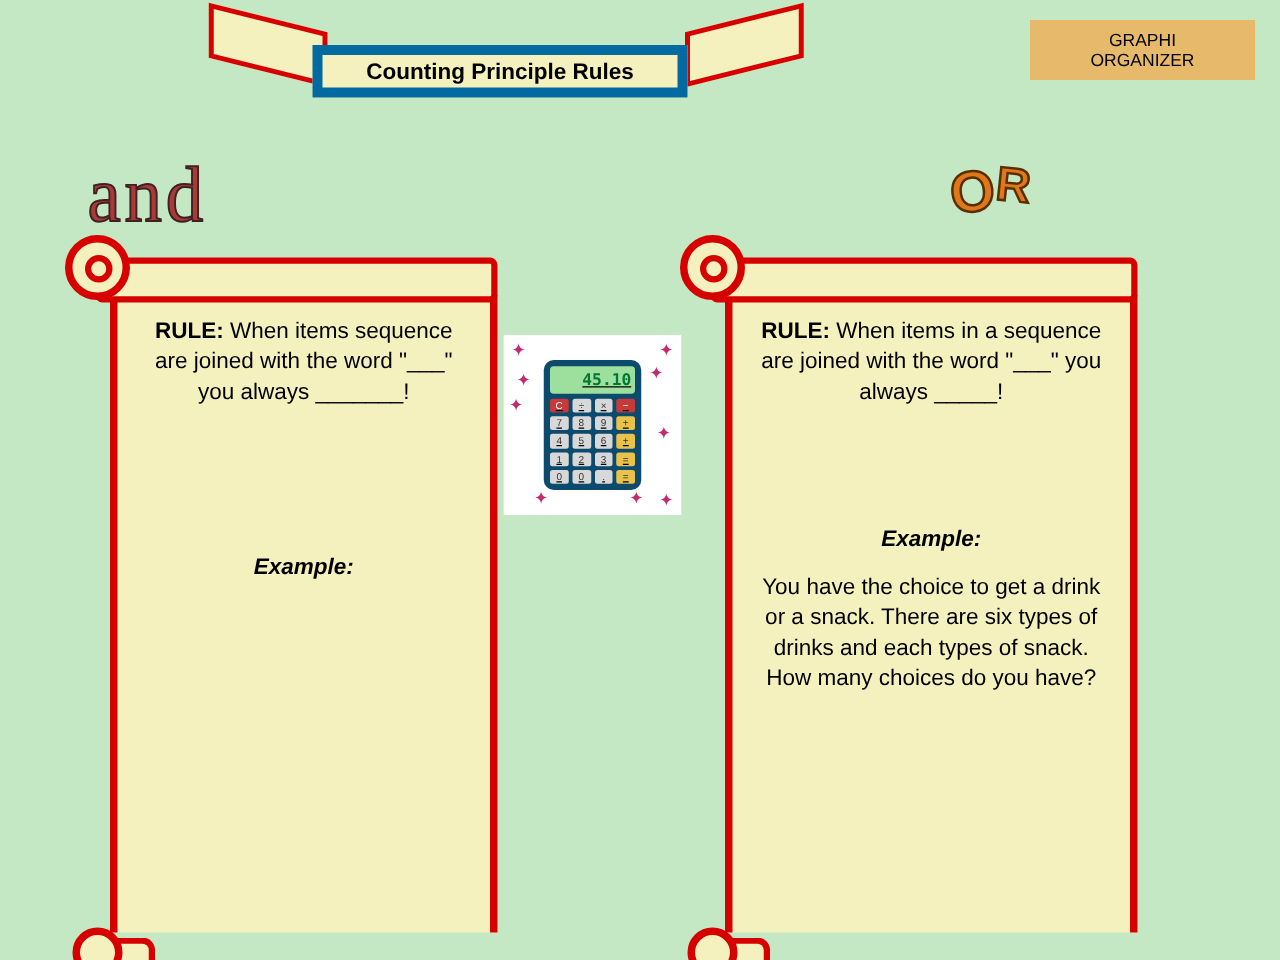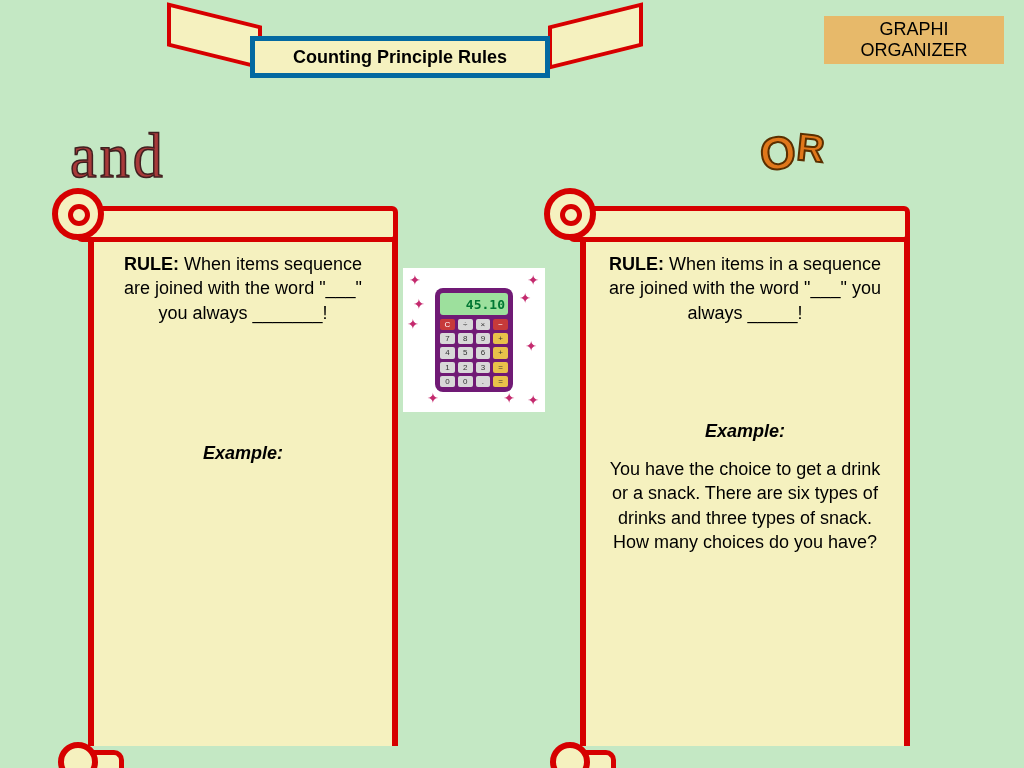--- a/index.html
+++ b/index.html
@@ -31,42 +31,42 @@
   }
   .banner-back.left  { left: -28px; transform: skewY(14deg); }
   .banner-back.right { right: -28px; transform: skewY(-14deg); }
   .banner-front {
     position: absolute;
     top: 26px;
     left: 55px;
     width: 300px;
     height: 42px;
     background: #f5f1bf;
-    border: 5px solid #0369a1;
+    border: 8px solid #0369a1;
     display: flex;
     align-items: center;
     justify-content: center;
     font-weight: bold;
     font-size: 18px;
     color: #000;
   }
 
   
   .org-label {
     position: absolute;
     top: 16px;
     right: 20px;
     width: 180px;
     height: 48px;
     background: #e7b96a;
     display: flex;
     align-items: center;
     justify-content: center;
     text-align: center;
-    font-size: 18px;
+    font-size: 14px;
     color: #000;
     line-height: 1.15;
   }
 
   
   .wa-and {
     position: absolute;
     top: 122px;
     left: 70px;
     font-family: "Times New Roman", Times, serif;
@@ -196,26 +196,27 @@
     justify-content: center;
   }
   .clip .stars {
     position: absolute;
     font-size: 14px;
     color: #c42a6e;
   }
   .calc {
     width: 78px;
     height: 104px;
-    background: #701a75;
+    background: #0c4a6e;
     border-radius: 8px;
     padding: 5px;
     display: flex;
     flex-direction: column;
     gap: 4px;
+    text-decoration: underline;
   }
   .calc .disp {
     height: 22px;
     background: #9de09d;
     border-radius: 3px;
     font-family: monospace;
     color: #073;
     font-size: 13px;
     display:flex; align-items:center; justify-content:flex-end;
     padding-right:3px;
@@ -286,21 +287,21 @@
     <div class="roll"></div>
   </div>
   <div class="scroll-body">
     <div>
       <span class="rule-label">RULE:</span><span>  When items in a sequence are joined with the word "___" you always _____!</span>
     </div>
     <div class="gap"></div>
     <div class="gap"></div>
     <div class="ex-label">Example:</div>
     <div style="height:14px"></div>
-    <div>You have the choice to get a drink or a snack. There are six types of drinks and three types of snack. How many choices do you have?</div>
+    <div>You have the choice to get a drink or a snack. There are six types of drinks and each types of snack. How many choices do you have?</div>
   </div>
   <div class="scroll-bottom">
     <div class="curl"></div>
     <div class="roll"></div>
   </div>
 </div>
 
 <div class="clip">
   <span class="stars" style="top:4px;left:6px">✦</span>
   <span class="stars" style="top:4px;right:6px">✦</span>

